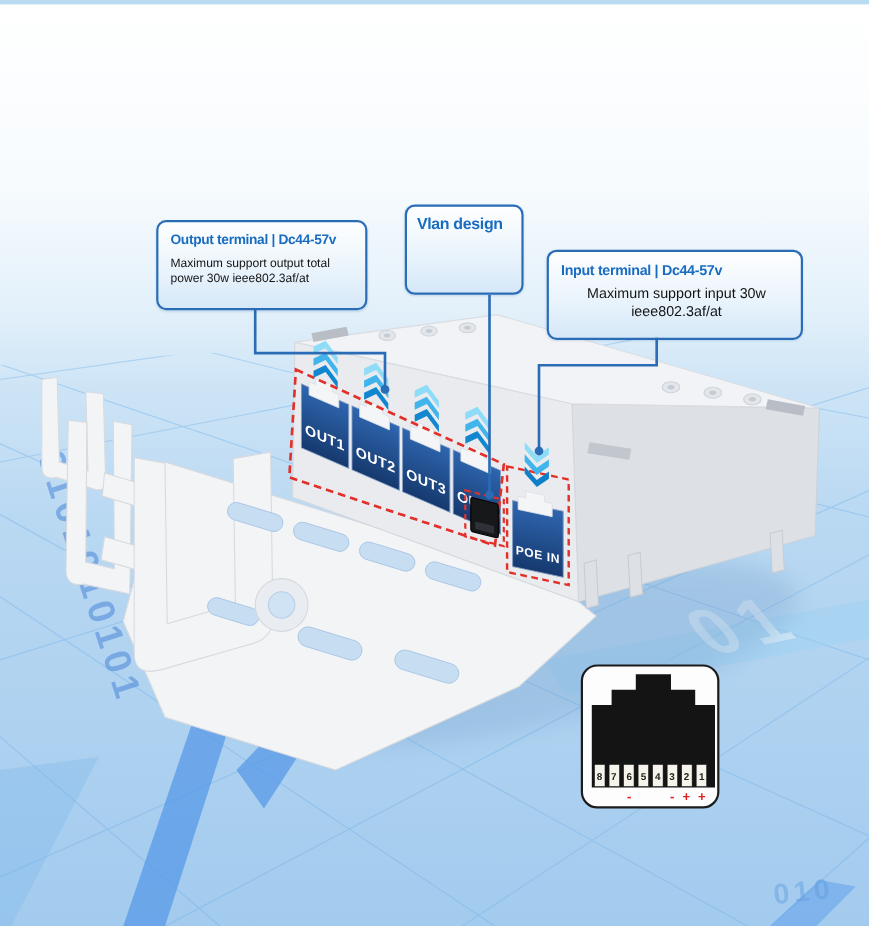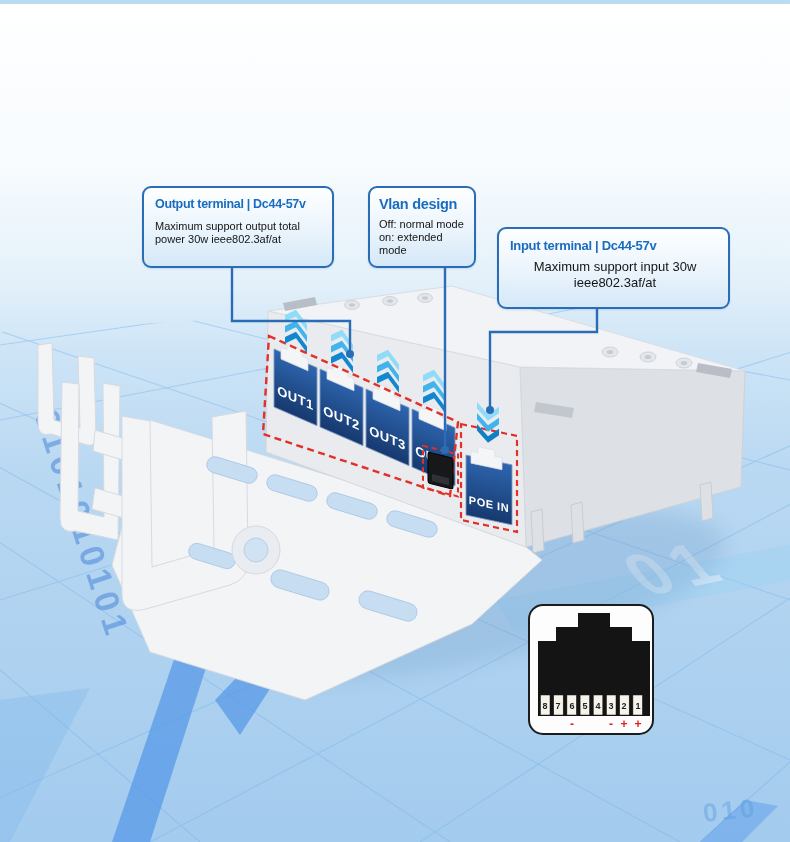--- a/index.html
+++ b/index.html
@@ -6,21 +6,21 @@
   #stage{position:relative;width:790px;height:842px;overflow:hidden;
          font-family:"Liberation Sans",sans-serif;
          background:linear-gradient(180deg,#ffffff 0%,#f7fbfe 20%,#e4f1fa 33%,#cde4f6 42%,#b9d8f2 56%,#a3cbee 100%);}
   #topbar{position:absolute;left:0;top:0;width:790px;height:4px;background:#b9dcf3;}
   #scene{position:absolute;left:0;top:0;}
   .callout{position:absolute;box-sizing:border-box;height:82px;border:2px solid #2a6cb5;border-radius:9px;
            background:linear-gradient(180deg,#feffff 0%,#eaf4fc 55%,#d5e8f8 100%);
            box-shadow:0 1px 2px rgba(42,108,181,.18);}
   .callout .title{font-weight:bold;color:#1a6cc0;white-space:nowrap;letter-spacing:-.3px;}
   .callout .body{font-weight:normal;color:#141414;}
-  #callout-output{left:142px;top:186px;width:192px;padding:9px 10px 0 11px;}
+  #callout-output{left:142px;top:200px;width:192px;padding:9px 10px 0 11px;}
   #callout-output .title{font-size:12.5px;}
   #callout-output .body{font-size:11px;line-height:13px;margin-top:9px;}
   #callout-vlan{left:368px;top:186px;width:108px;padding:8px 8px 0 9px;}
   #callout-vlan .title{font-size:14.5px;}
   #callout-vlan .body{font-size:11px;line-height:13px;margin-top:6px;}
   #callout-input{left:497px;top:186px;width:233px;padding:9px 8px 0 11px;margin-top:41px;}
   #callout-input .title{font-size:13px;}
   #callout-input .body{font-size:13px;line-height:15.5px;margin-top:6px;text-align:center;}
   #caption{position:absolute;left:391px;top:746px;width:400px;text-align:center;
            font-weight:bold;font-size:17.5px;line-height:21px;color:#0e0e0e;letter-spacing:-.2px;}
@@ -246,21 +246,20 @@
 
 <div id="topbar"></div>
 
 <div class="callout" id="callout-output">
   <div class="title">Output terminal | Dc44-57v</div>
   <div class="body">Maximum support output total power 30w ieee802.3af/at</div>
 </div>
 
 <div class="callout" id="callout-vlan">
   <div class="title">Vlan design</div>
-  <div class="body">Off: normal mode on: extended mode</div>
 </div>
 
 <div class="callout" id="callout-input">
   <div class="title">Input terminal | Dc44-57v</div>
   <div class="body">Maximum support input 30w ieee802.3af/at</div>
 </div>
 
 
 </div>
 

